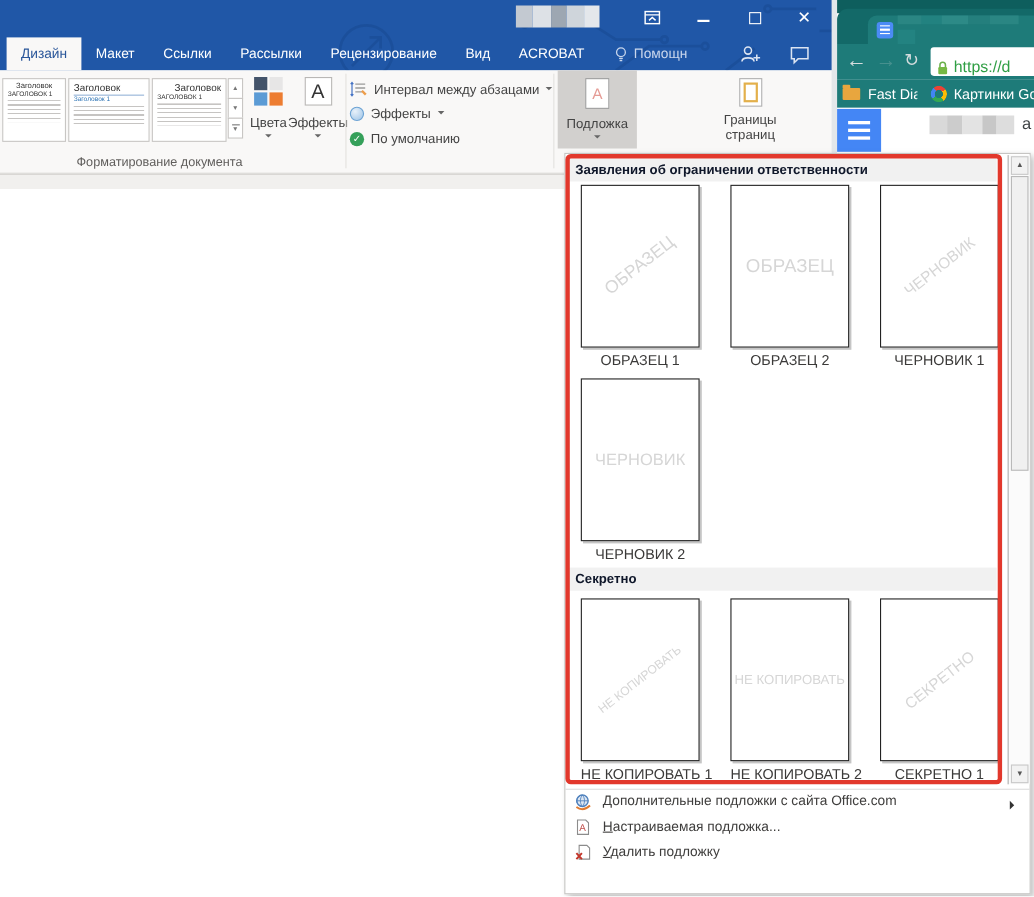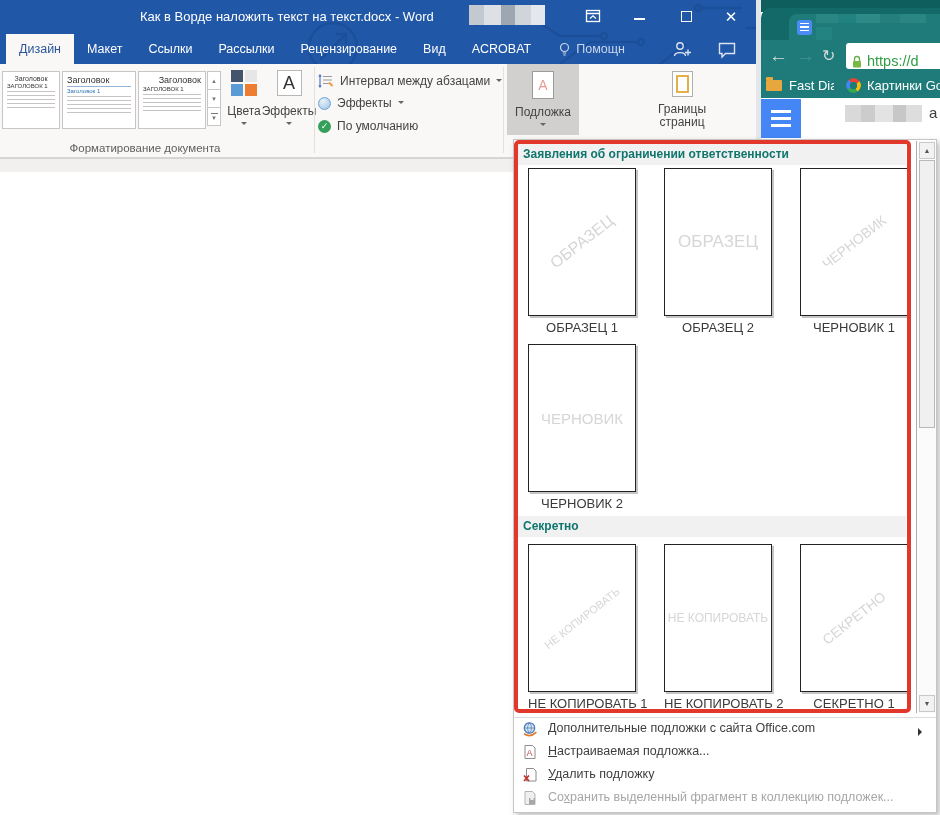--- a/index.html
+++ b/index.html
@@ -120,21 +120,21 @@
                display:flex; flex-direction:column; align-items:center; justify-content:center; gap:4px; }
   .page-menu i { display:block; width:20px; height:3px; background:#fff; }
   .pg-blur { position:absolute; left:84px; top:7px; height:17px; display:flex; }
   .pg-blur i { display:block; height:17px; }
   .pg-char { position:absolute; left:168px; top:6px; font-size:15px; color:#3c4043; }
   .bb i { display:inline-block; }
 
   
   .wm-menu { position:absolute; left:513px; top:139px; width:424px; height:674px; background:#fff;
              border:1px solid #c6c5c3; box-shadow:3px 3px 6px rgba(0,0,0,.25); z-index:5; }
-  .wm-h { position:absolute; left:2px; width:390px; height:21px; background:#f1f1f1; color:#0f766e;
+  .wm-h { position:absolute; left:2px; width:390px; height:21px; background:#f1f1f1; color:#0f172a;
           font-weight:bold; font-size:12px; line-height:21px; padding-left:7px; }
   .wm-item { position:absolute; width:108px; }
   .wm-page { width:108px; height:148px; border:1px solid #222; background:#fff; position:relative;
              overflow:hidden; box-shadow:2px 2px 0 rgba(110,110,110,.4); }
   .wm-text { position:absolute; left:50%; top:50%; color:#d6d6d6; white-space:nowrap; }
   .diag  { transform:translate(-50%,-50%) rotate(-38deg); }
   .horiz { transform:translate(-50%,-50%); }
   .wm-label { margin-top:4px; text-align:center; font-size:13px; color:#3b3a39; white-space:nowrap; }
 
   .red-box { position:absolute; left:0; top:0; width:397px; height:573px; border:4px solid #e2382c;
@@ -170,21 +170,20 @@
           <path d="M480 22 h58 l22 14 h42"></path>
           <circle cx="477" cy="22" r="3"></circle>
           <circle cx="604" cy="36" r="3"></circle>
           <path d="M560 64 l30 -22 h48"></path>
           <circle cx="641" cy="42" r="3"></circle>
           <path d="M700 8 h42 M660 64 l26 -20 M745 28 h15"></path>
           <circle cx="698" cy="8" r="3"></circle>
         </g>
       </svg>
 
-      <span class="win-title">Как в Ворде наложить текст на текст.docx - Word</span>
 
       <span class="blur-patch">
         <i style="width:15px;background:#c3c9d1"></i>
           <i style="width:17px;background:#dde1e6"></i>
           <i style="width:14px;background:#9da7b2"></i>
           <i style="width:16px;background:#cfd5db"></i>
           <i style="width:14px;background:#e4e7eb"></i>
       </span>
 
       <span class="tb-btn" style="left:581px">
@@ -447,26 +446,18 @@
         </svg>
         <span><span class="ak">Н</span><span>астраиваемая подложка...</span></span>
       </div>
       <div class="cmd">
         <svg class="cico" viewBox="0 0 16 16">
           <path d="M4.5 1.5 h7 l2.5 2.5 v10 h-9.5 z" stroke="#8c8c8c" stroke-width="1" fill="#fff"></path>
           <path d="M2 8.5 l5 5.5 M7 8.5 l-5 5.5" stroke="#c2362b" stroke-width="1.8"></path>
         </svg>
         <span><span class="ak">У</span><span>далить подложку</span></span>
       </div>
-      <div class="cmd disabled">
-        <svg class="cico" viewBox="0 0 16 16">
-          <path d="M3 1.5 h7.5 l2.5 2.5 v10.5 h-10 z" stroke="#b5b5b5" stroke-width="1" fill="#efefef"></path>
-          <rect x="7" y="8" width="6" height="6" fill="#a8a8a8"></rect>
-          <rect x="8.5" y="8" width="3" height="2" fill="#efefef"></rect>
-        </svg>
-        <span><span>Со</span><span class="ak">х</span><span>ранить выделенный фрагмент в коллекцию подложек...</span></span>
-      </div>
     </div>
 
     <div class="red-box"></div>
   </div>
 
 </div>
 
 </body></html>

